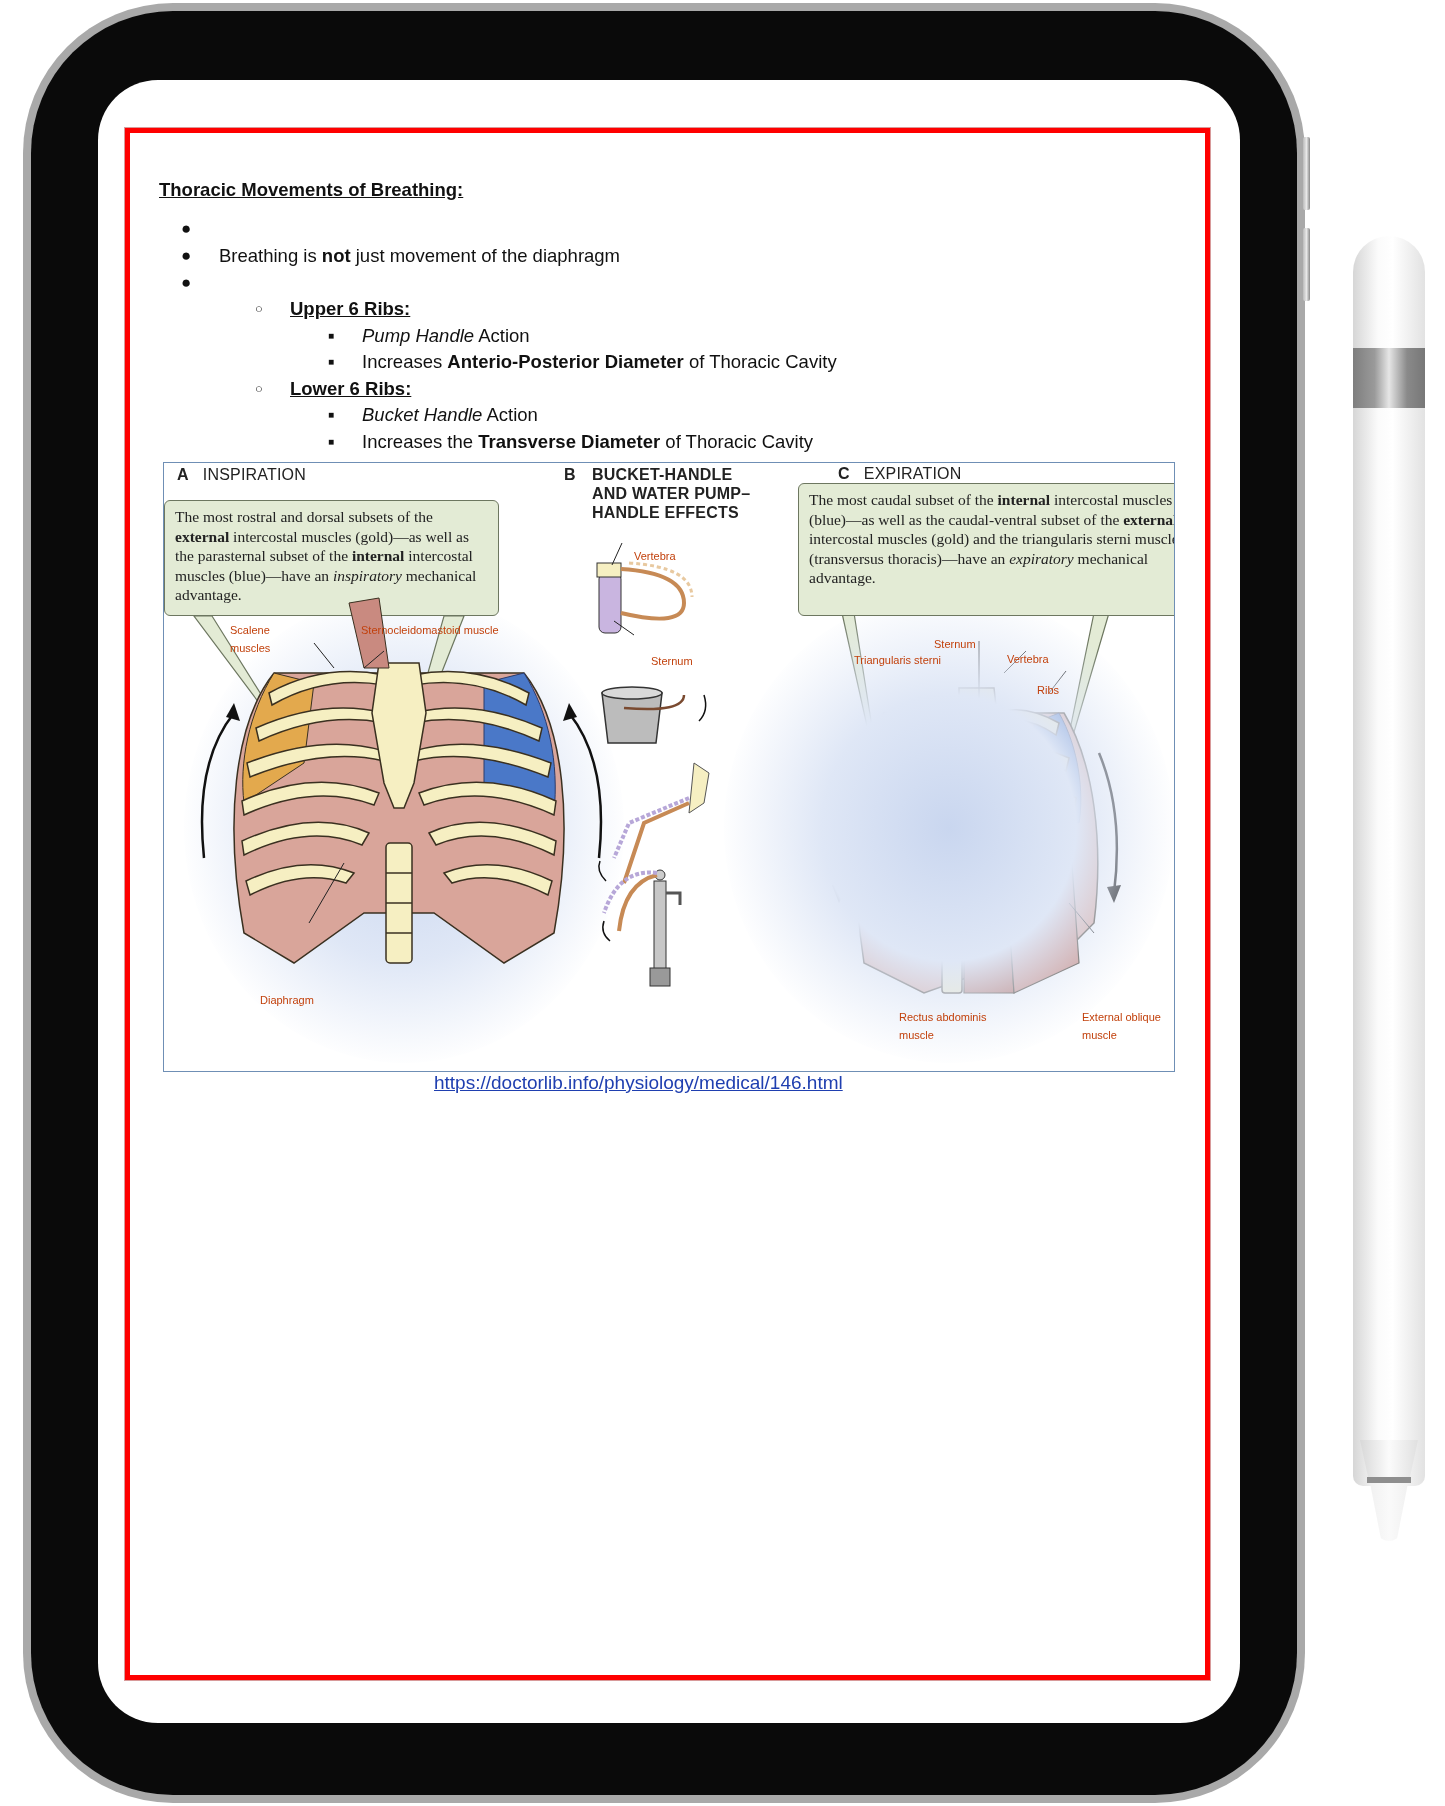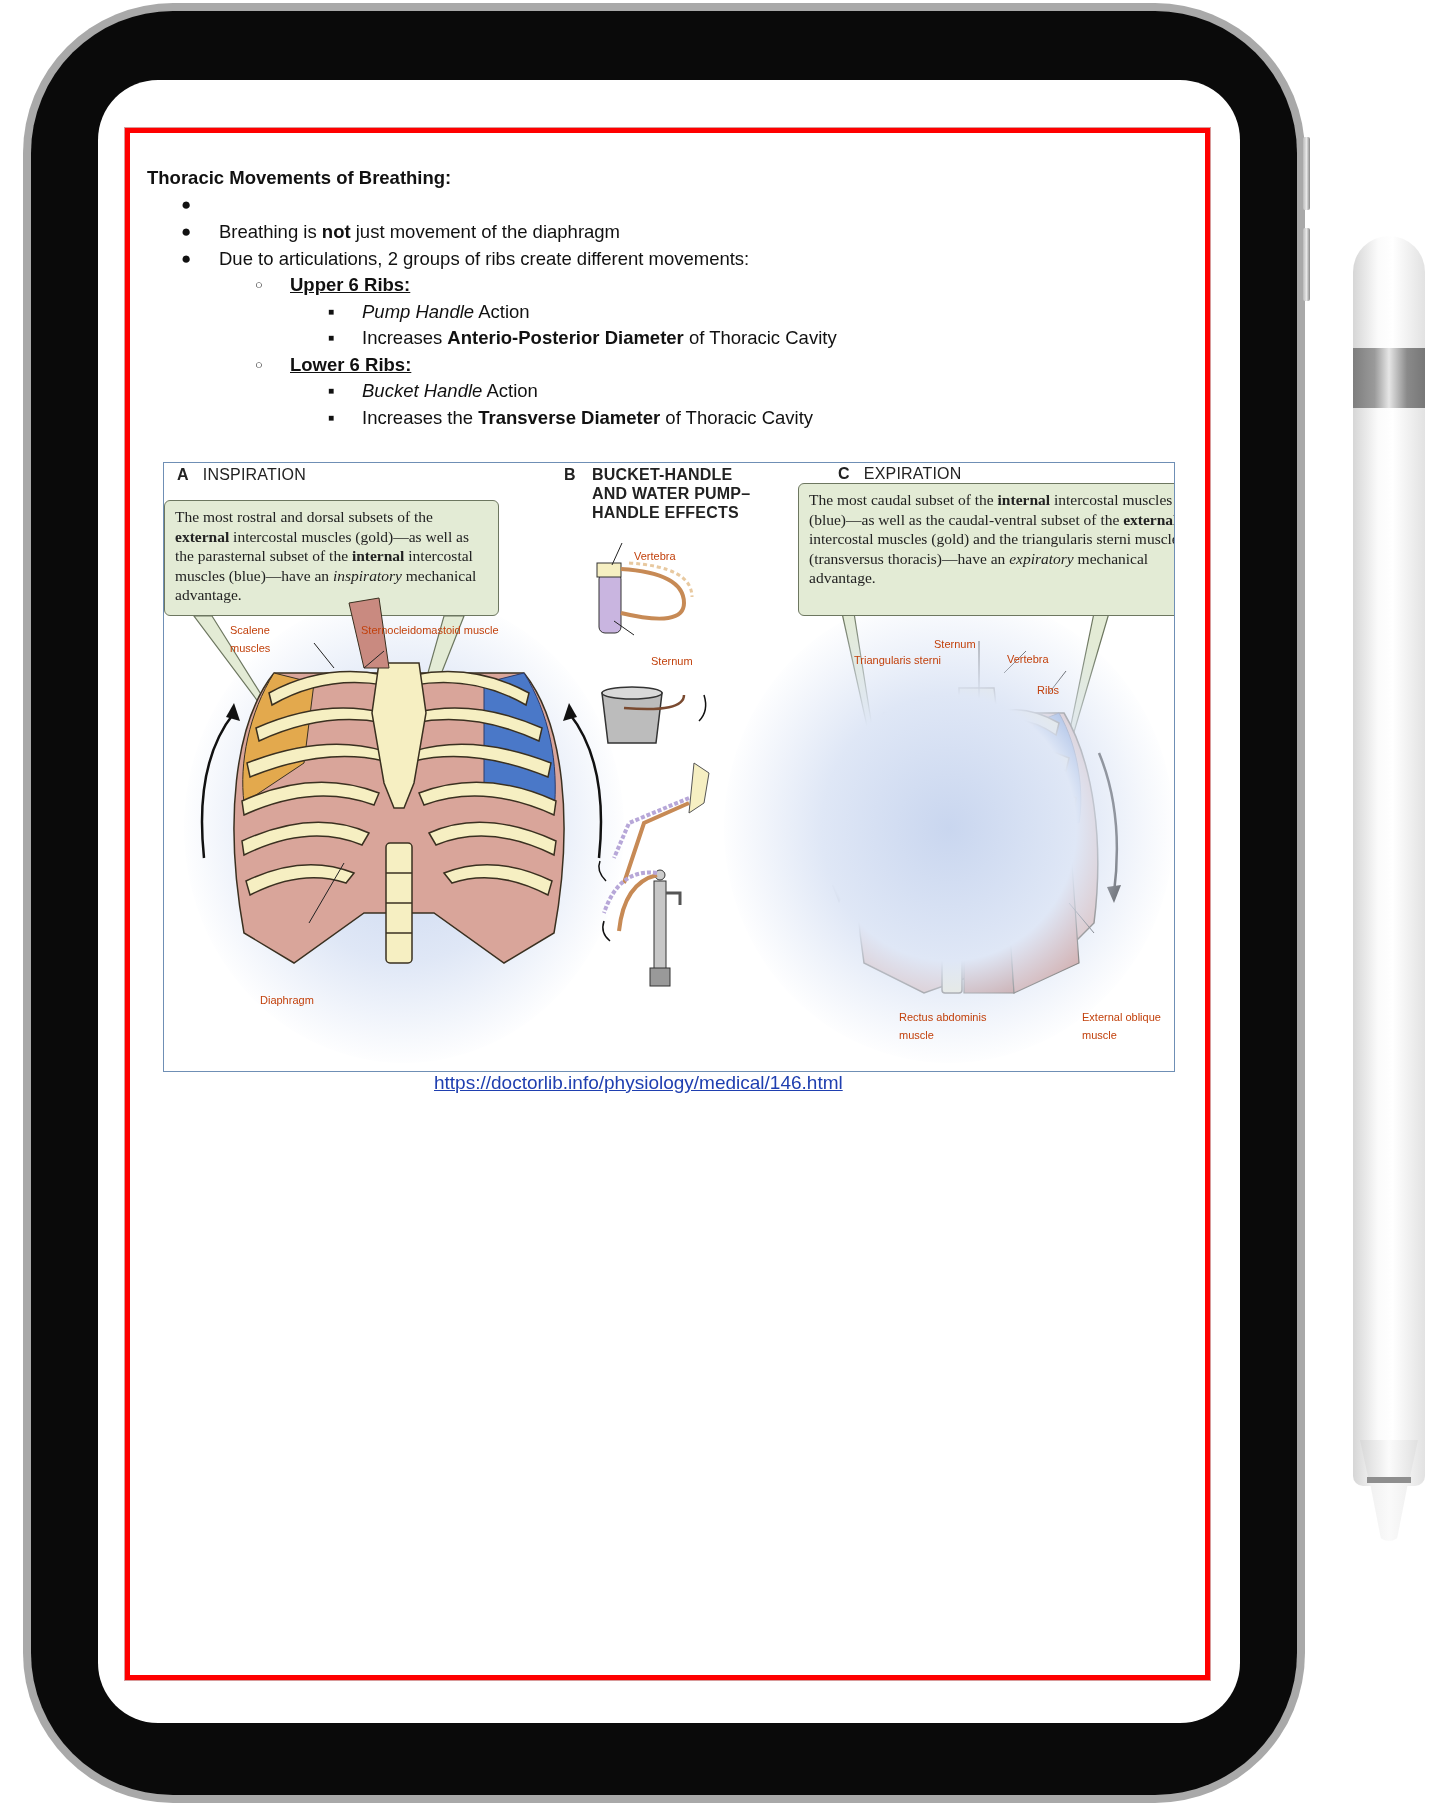--- a/index.html
+++ b/index.html
@@ -7,21 +7,21 @@
 
   .device { position:absolute; left:23px; top:3px; width:1282px; height:1800px; border-radius:150px; background:#a9a9a9; }
   .device-body { position:absolute; left:8px; top:8px; right:8px; bottom:8px; border-radius:142px; background:#0a0a0a; }
   .side-btn { position:absolute; left:1303px; width:7px; border-radius:2px; background:linear-gradient(90deg,#bbb,#e8e8e8,#888); }
 
   .screen { position:absolute; left:98px; top:80px; width:1142px; height:1643px; border-radius:60px; background:#ffffff; overflow:hidden; }
 
   .page-frame { position:absolute; left:27px; top:48px; width:1085px; height:1552px; border:5px solid #ff0000; box-shadow: 0 0 0 1px #d89a9a; box-sizing:border-box; }
 
   .doc { position:absolute; left:147px; top:164px; width:1050px; font-family:"Liberation Sans", sans-serif; color:#111; font-size:18.5px; }
-  .doc-title { font-weight:bold; font-size:18.5px; margin:0; height:27px; line-height:27px; }
+  .doc-title { font-weight:bold; text-decoration:underline; font-size:18.5px; margin:12px; height:27px; line-height:27px; }
   .lvl1, .lvl2, .lvl3 { position:relative; height:27px; line-height:27px; white-space:nowrap; }
   .lvl1 { padding-left:72px; }
   .lvl2 { padding-left:143px; }
   .lvl3 { padding-left:215px; }
   .lvl2, .lvl3 { height:26.5px; line-height:26.5px; }
   .marker { position:absolute; top:0; font-size:14px; }
   .lvl1 .marker { left:34px; font-size:17px; }
   .lvl2 .marker { left:108px; font-size:13px; }
   .lvl3 .marker { left:181px; font-size:10px; }
   .u-bold { font-weight:bold; text-decoration:underline; }
@@ -61,21 +61,20 @@
 
   <div class="lvl1">
     <span class="marker">●</span>
   </div>
   <div class="lvl1">
     <span class="marker">●</span>
     <span>Breathing is </span><b>not</b><span> just movement of the diaphragm</span>
   </div>
   <div class="lvl1">
     <span class="marker">●</span>
-    <span>Due to articulations, 2 groups of ribs create different movements:</span>
   </div>
 
   <div class="lvl2">
     <span class="marker">○</span>
     <span class="u-bold">Upper 6 Ribs:</span>
   </div>
   <div class="lvl3">
     <span class="marker">■</span>
     <i>Pump Handle</i><span> Action</span>
   </div>

